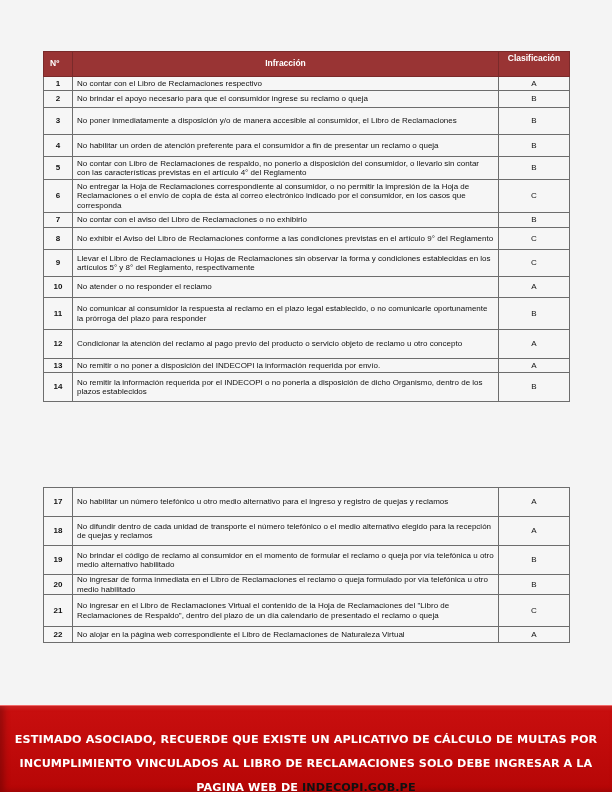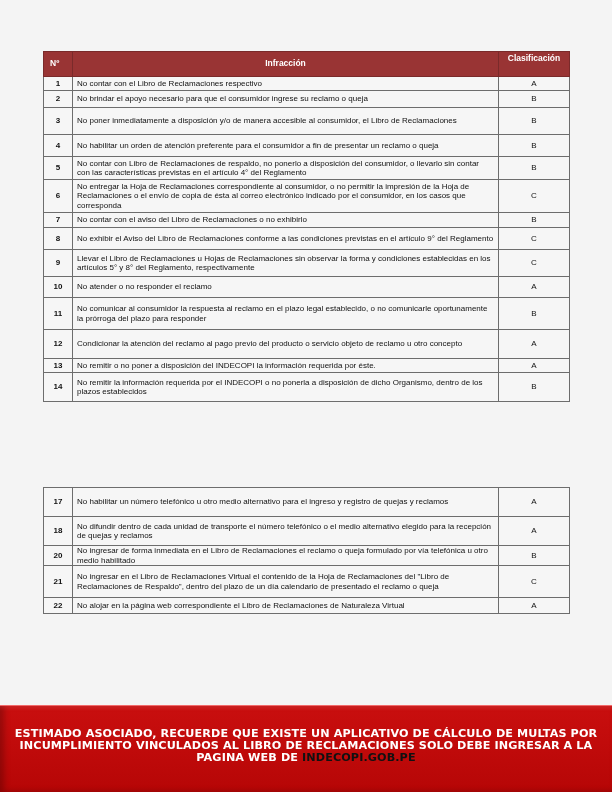--- a/index.html
+++ b/index.html
@@ -23,21 +23,21 @@
   thead th.th-cls { vertical-align:top; padding-top:2px; font-size:8.5px; }
   td.num { text-align:center; font-weight:bold; }
   td.cls { text-align:center; }
   #t1 { top:51px; }
   #t2 { top:487px; }
   .banner {
     position:absolute; left:0; top:705px; width:612px; height:87px;
     background:linear-gradient(#e02a2a 0px, #c80e0e 6px, #b60606 100%);
     box-shadow: inset 0 1px 0 #f26a6a, inset 4px 0 6px rgba(0,0,0,0.25);
     color:#fff; text-align:center; font-family:"DejaVu Sans", sans-serif; font-weight:bold;
-    font-size:11.2px; line-height:12px; letter-spacing:0.1px;
+    font-size:11.2px; line-height:24px; letter-spacing:0.1px;
   }
   .banner .txt { position:absolute; left:8px; right:8px; top:23px; }
   .banner .link { color:#111; }
 </style>
 </head>
 <body>
 
 <table id="t1">
   <colgroup>
       <col class="c-num">
@@ -107,21 +107,21 @@
         <td class="inf">No comunicar al consumidor la respuesta al reclamo en el plazo legal establecido, o no comunicarle oportunamente la prórroga del plazo para responder</td>
         <td class="cls">B</td>
       </tr>
       <tr style="height: 29px;">
         <td class="num">12</td>
         <td class="inf">Condicionar la atención del reclamo al pago previo del producto o servicio objeto de reclamo u otro concepto</td>
         <td class="cls">A</td>
       </tr>
       <tr style="height: 14px;">
         <td class="num">13</td>
-        <td class="inf">No remitir o no poner a disposición del INDECOPI la información requerida por éste.</td>
+        <td class="inf">No remitir o no poner a disposición del INDECOPI la información requerida por envío.</td>
         <td class="cls">A</td>
       </tr>
       <tr style="height: 29px;">
         <td class="num">14</td>
         <td class="inf">No remitir la información requerida por el INDECOPI o no ponerla a disposición de dicho Organismo, dentro de los plazos establecidos</td>
         <td class="cls">B</td>
       </tr>
     </tbody>
 </table>
 
@@ -135,20 +135,25 @@
       <tr style="height: 29px;">
         <td class="num">17</td>
         <td class="inf">No habilitar un número telefónico u otro medio alternativo para el ingreso y registro de quejas y reclamos</td>
         <td class="cls">A</td>
       </tr>
       <tr style="height: 29px;">
         <td class="num">18</td>
         <td class="inf">No difundir dentro de cada unidad de transporte el número telefónico o el medio alternativo elegido para la recepción de quejas y reclamos</td>
         <td class="cls">A</td>
       </tr>
+      <tr style="height: 29px;">
+        <td class="num">19</td>
+        <td class="inf">No brindar el código de reclamo al consumidor en el momento de formular el reclamo o queja por vía telefónica u otro medio alternativo habilitado</td>
+        <td class="cls">B</td>
+      </tr>
       <tr style="height: 15px;">
         <td class="num">20</td>
         <td class="inf">No ingresar de forma inmediata en el Libro de Reclamaciones el reclamo o queja formulado por vía telefónica u otro medio habilitado</td>
         <td class="cls">B</td>
       </tr>
       <tr style="height: 32px;">
         <td class="num">21</td>
         <td class="inf">No ingresar en el Libro de Reclamaciones Virtual el contenido de la Hoja de Reclamaciones del "Libro de Reclamaciones de Respaldo", dentro del plazo de un día calendario de presentado el reclamo o queja</td>
         <td class="cls">C</td>
       </tr>

